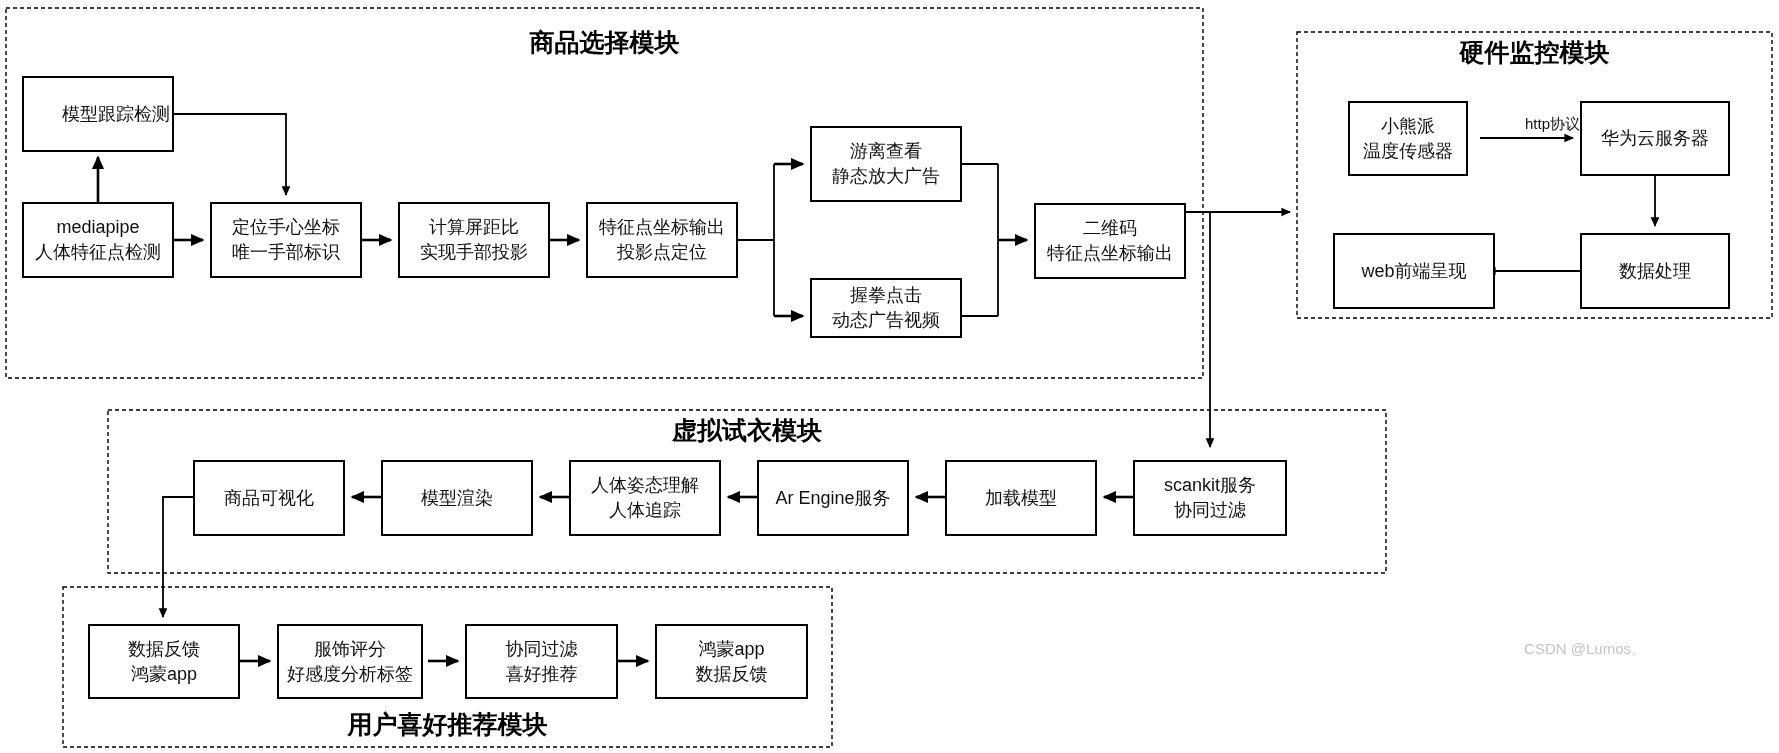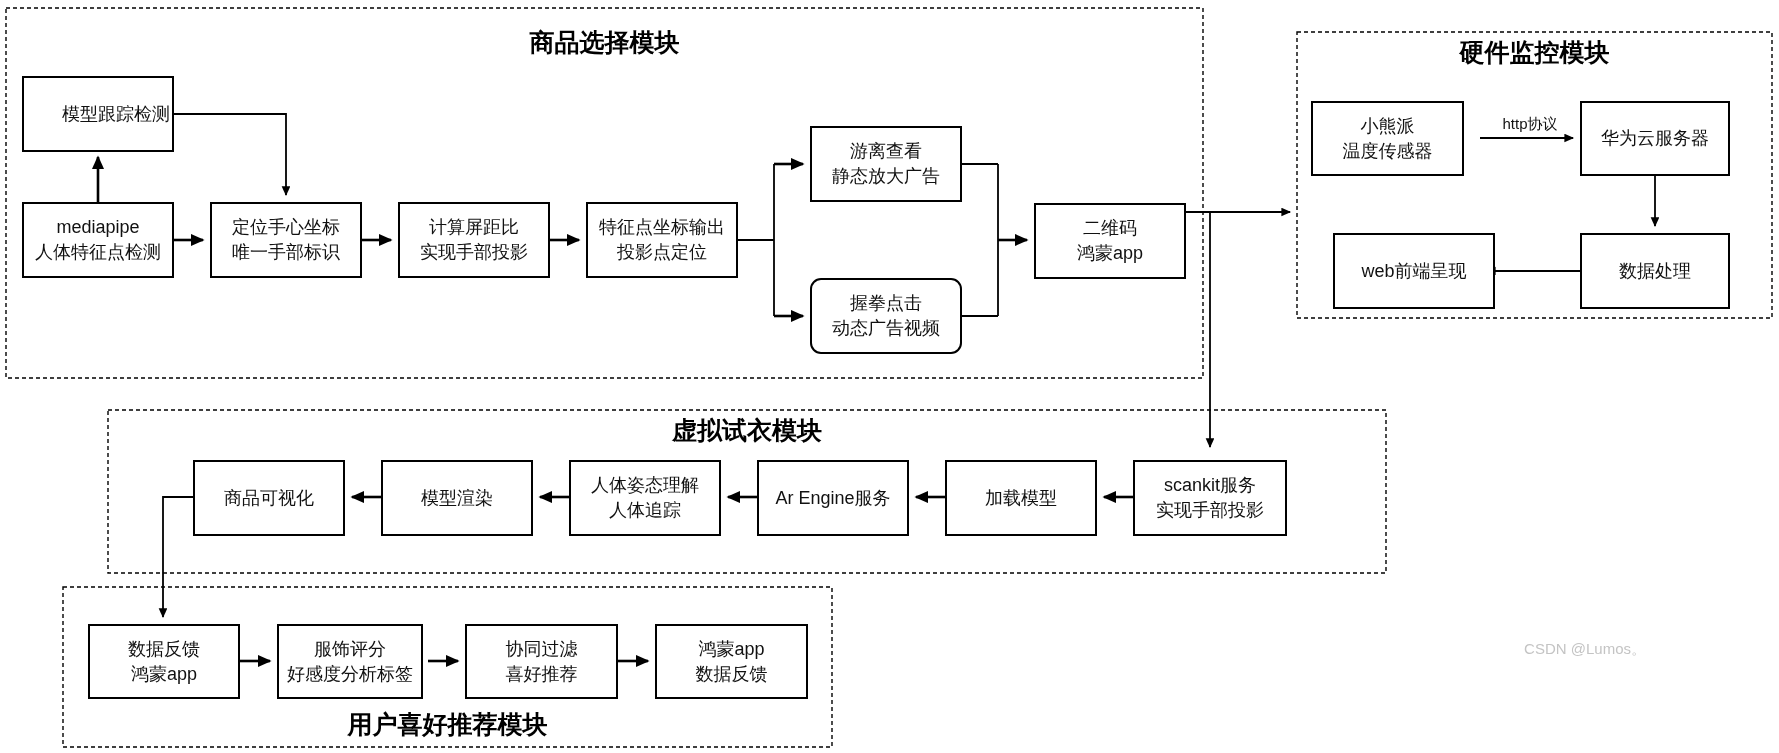--- a/index.html
+++ b/index.html
@@ -30,21 +30,21 @@
     position:absolute;
     font-weight:bold;
     font-size:25px;
     color:#000;
     text-align:center;
   }
   .flow-label{
     position:absolute;
     font-size:15px;
     color:#111;
-    text-align:center;
+    text-align:right;
   }
   .watermark{
     position:absolute;
     left:1356px;top:640px;width:290px;
     text-align:right;
     font-size:15px;
     color:#c4c4c4;
   }
 </style>
 </head>
@@ -103,40 +103,40 @@
 <div class="node" style="left:22px;top:202px;width:152px;height:76px;">mediapipe
 人体特征点检测</div>
 <div class="node" style="left:210px;top:202px;width:152px;height:76px;">定位手心坐标
 唯一手部标识</div>
 <div class="node" style="left:398px;top:202px;width:152px;height:76px;">计算屏距比
 实现手部投影</div>
 <div class="node" style="left:586px;top:202px;width:152px;height:76px;">特征点坐标输出
 投影点定位</div>
 <div class="node" style="left:810px;top:126px;width:152px;height:76px;">游离查看
 静态放大广告</div>
-<div class="node" style="left:810px;top:278px;width:152px;height:76px;border-radius:11px;">握拳点击
+<div class="node" style="left:810px;top:278px;width:152px;height:60px;">握拳点击
 动态广告视频</div>
 <div class="node" style="left:1034px;top:203px;width:152px;height:76px;">二维码
-鸿蒙app</div>
+特征点坐标输出</div>
 
-<div class="node" style="left:1311px;top:101px;width:153px;height:75px;">小熊派
+<div class="node" style="left:1348px;top:101px;width:120px;height:75px;">小熊派
 温度传感器</div>
 <div class="node" style="left:1580px;top:101px;width:150px;height:75px;">华为云服务器</div>
 <div class="node" style="left:1580px;top:233px;width:150px;height:76px;">数据处理</div>
 <div class="node" style="left:1333px;top:233px;width:162px;height:76px;">web前端呈现</div>
 <div class="flow-label" style="left:1480px;top:115px;width:100px;">http协议</div>
 
 <div class="node" style="left:193px;top:460px;width:152px;height:76px;">商品可视化</div>
 <div class="node" style="left:381px;top:460px;width:152px;height:76px;">模型渲染</div>
 <div class="node" style="left:569px;top:460px;width:152px;height:76px;">人体姿态理解
 人体追踪</div>
 <div class="node" style="left:757px;top:460px;width:152px;height:76px;">Ar Engine服务</div>
 <div class="node" style="left:945px;top:460px;width:152px;height:76px;">加载模型</div>
 <div class="node" style="left:1133px;top:460px;width:154px;height:76px;">scankit服务
-实现手部投影</div>
+协同过滤</div>
 
 <div class="node" style="left:88px;top:624px;width:152px;height:75px;">数据反馈
 鸿蒙app</div>
 <div class="node" style="left:277px;top:624px;width:146px;height:75px;">服饰评分
 好感度分析标签</div>
 <div class="node" style="left:465px;top:624px;width:153px;height:75px;">协同过滤
 喜好推荐</div>
 <div class="node" style="left:655px;top:624px;width:153px;height:75px;">鸿蒙app
 数据反馈</div>
 

